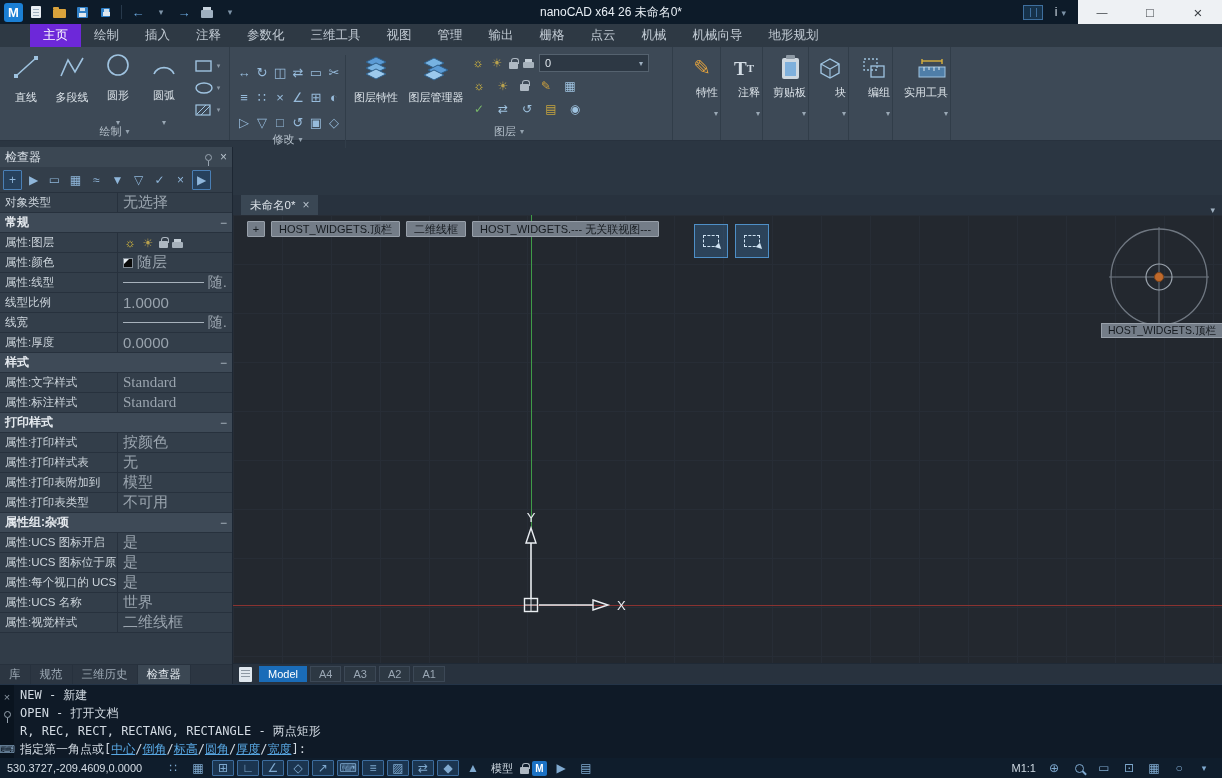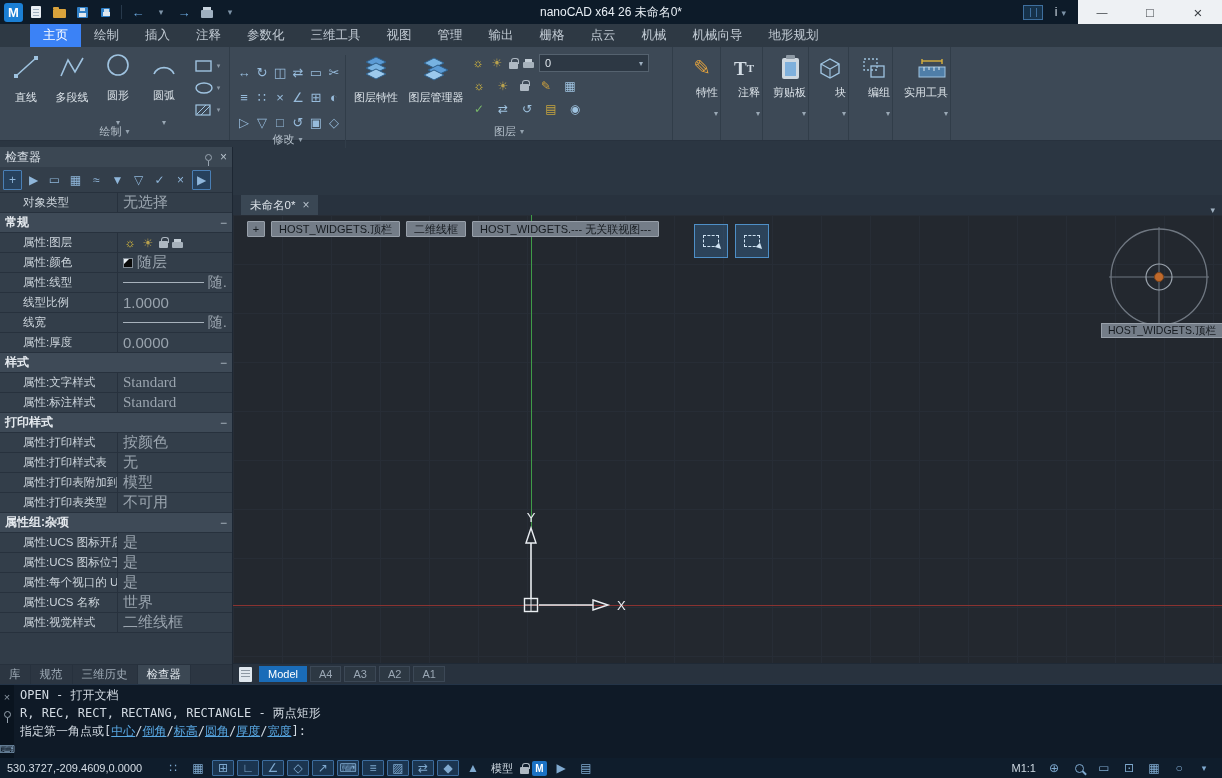--- a/index.html
+++ b/index.html
@@ -32,21 +32,21 @@
   .tb-info{display:flex;align-items:center;gap:4px;color:#cfdae4;font-size:12px;padding:0 12px 0 4px;}
   .win-controls{display:flex;height:24px;background:#eef1f4;}
   .winbtn{width:48px;height:24px;display:flex;align-items:center;justify-content:center;color:#3a3f44;font-size:11px;}
   .winbtn.min::before{content:"—";}
   .winbtn.max::before{content:"□";font-size:13px;}
   .winbtn.close::before{content:"×";font-size:15px;}
 
   
   .ribbon-tabs{position:absolute;top:24px;left:0;width:100%;height:23px;background:#2e3944;display:flex;padding-left:30px;}
   .rtab{padding:0 13px;display:flex;align-items:center;font-size:12.5px;color:#c2cbd4;white-space:nowrap;}
-  .rtab.active{background:#3b82f6;color:#ffffff;}
+  .rtab.active{background:#6d28d9;color:#ffffff;}
 
   
   .ribbon{position:absolute;top:47px;left:0;width:100%;height:94px;background:#3d4956;display:flex;border-bottom:1px solid #28323e;}
   .rgroup{position:relative;border-right:1px solid #313d49;height:100%;padding:2px 3px 15px;}
   .g-label{position:absolute;bottom:1px;left:0;right:0;display:flex;align-items:center;justify-content:center;gap:4px;font-size:11px;color:#b6c1cb;}
   .g-label::after{content:"▾";font-size:8px;color:#93a1ae;}
   .g-body{display:flex;height:100%;}
   .big-tool{width:46px;display:flex;flex-direction:column;align-items:center;padding-top:3px;gap:8px;}
   .bt-icon{width:32px;height:30px;display:flex;align-items:center;justify-content:center;}
   .bt-label{font-size:11px;color:#dbe2e8;white-space:nowrap;}
@@ -94,21 +94,21 @@
   .insp-header{height:20px;background:#3b4753;display:flex;align-items:center;padding:0 5px;font-size:12px;color:#dbe2e9;gap:8px;}
   .insp-header .ttl{flex:1;}
   .g-pin{width:7px;height:7px;border:1.5px solid #97a3af;border-radius:50%;position:relative;display:inline-block;}
   .g-pin::after{content:"";position:absolute;top:6px;left:2px;width:1.5px;height:5px;background:#97a3af;}
   .x-glyph::before{content:"×";color:#b6c1cb;font-size:12px;}
   .insp-toolbar{height:26px;display:flex;align-items:center;gap:2px;padding:0 3px;background:#333e4a;border-bottom:1px solid #27313d;}
   .it-icon{width:19px;height:20px;display:flex;align-items:center;justify-content:center;color:#8fb6da;font-size:12px;border:1px solid transparent;border-radius:1px;}
   .it-icon.active{background:#27415c;border-color:#4a7fb5;}
   .pgrid{flex:1;overflow:hidden;font-size:12px;}
   .prow{height:20px;display:flex;border-bottom:1px solid #27313d;background:#333e4a;}
-  .plabel{width:118px;padding:2px 23px 0;color:#ccd4db;border-right:1px solid #27313d;white-space:nowrap;overflow:hidden;font-size:11.5px;}
+  .plabel{width:118px;padding:2px 5px 0;color:#ccd4db;border-right:1px solid #27313d;white-space:nowrap;overflow:hidden;font-size:11.5px;}
   .pvalue{flex:1;padding:0 5px;color:#9aa4ae;white-space:nowrap;overflow:hidden;display:flex;align-items:center;gap:4px;font-size:15px;}
   .psection{height:20px;display:flex;align-items:center;background:#3e4a57;border-bottom:1px solid #27313d;padding:0 5px;color:#e4e9ee;font-weight:bold;font-size:12px;}
   .psection .sec-ttl{flex:1;}
   .collapse-icon::before{content:"−";color:#aeb9c3;font-weight:normal;}
   .color-swatch{width:10px;height:10px;background:#0a0a0a;border:1px solid #828c96;position:relative;flex:none;}
   .color-swatch::after{content:"";position:absolute;top:0;left:0;border-top:5px solid #e8eef3;border-right:5px solid transparent;}
   .line-sample{flex:1;height:0;border-top:1px solid #a8b2bc;}
   .serif-val{font-family:"Liberation Serif","DejaVu Serif",serif;}
   .insp-tabs{height:20px;display:flex;border-top:1px solid #27313d;background:#2c3642;}
   .itab{padding:0 9px;display:flex;align-items:center;font-size:11.5px;color:#9fabb7;border-right:1px solid #27313d;}
@@ -673,20 +673,21 @@
   <div class="cmdarea">
     <div class="cmd-gutter">
       <span class="g-close"></span>
       <span>
           <span class="g-pin"></span>
         </span>
       <span></span>
       <span class="g-kbd"></span>
     </div>
     <div class="cmd-lines">
+      <div class="cmd-line">NEW - 新建</div>
       <div class="cmd-line">OPEN - 打开文档</div>
       <div class="cmd-line">R, REC, RECT, RECTANG, RECTANGLE - 两点矩形</div>
       <div class="cmd-line">
         <span>指定第一角点或[</span><span class="opt">中心</span><span>/</span><span class="opt">倒角</span><span>/</span><span class="opt">标高</span><span>/</span><span class="opt">圆角</span><span>/</span><span class="opt">厚度</span><span>/</span><span class="opt">宽度</span><span>]:</span>
       </div>
     </div>
   </div>
 
   <div class="statusbar">
     <span class="sb-coords">530.3727,-209.4609,0.0000</span>

